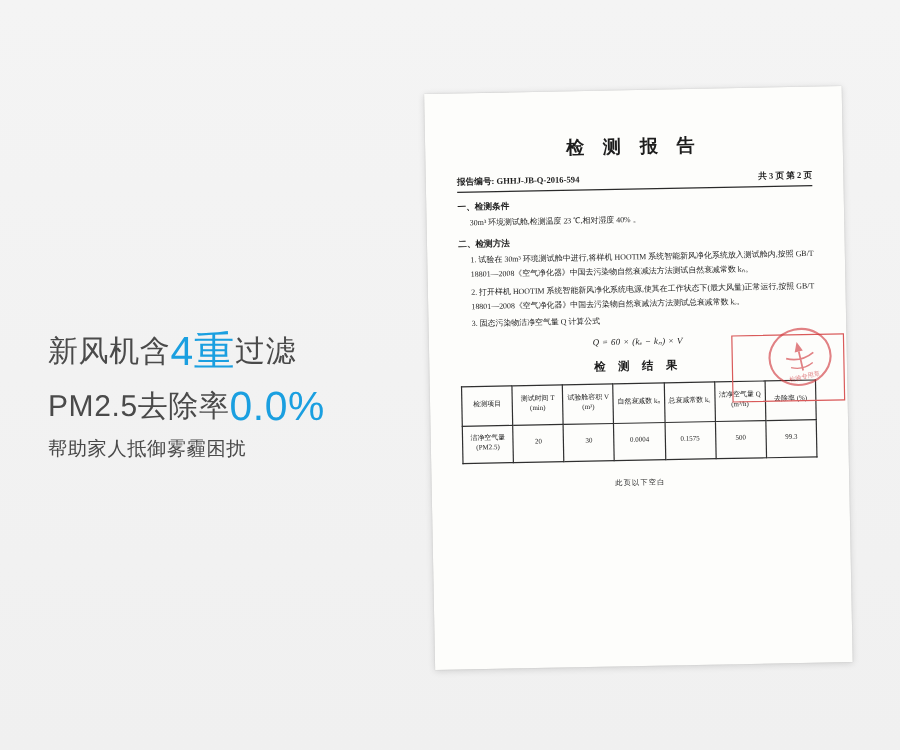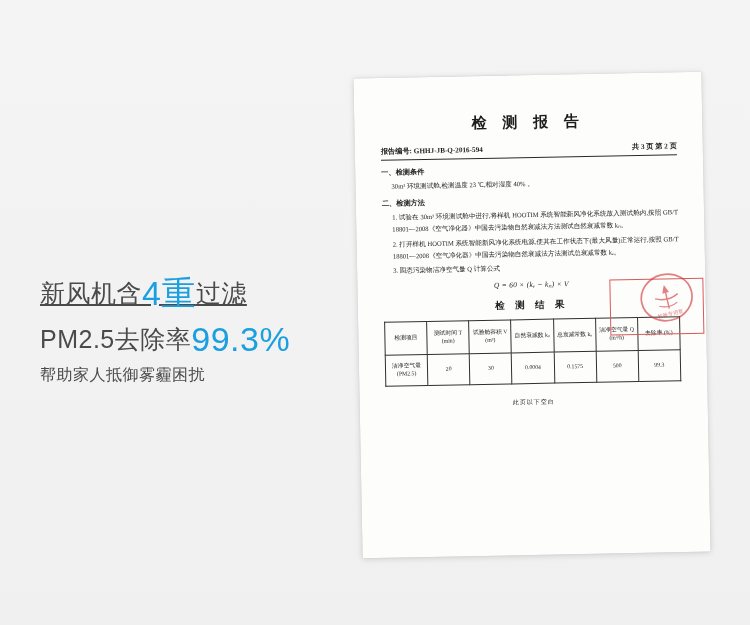--- a/index.html
+++ b/index.html
@@ -28,21 +28,20 @@
     width: 300px;
     color: #4a4a4a;
   }
   .copy-line {
     white-space: nowrap;
     line-height: 1.28;
   }
   .line1 {
     font-size: 25px;
     letter-spacing: 0.5px;
-    text-decoration: underline;
   }
   .line2 {
     font-size: 25px;
     letter-spacing: 0.5px;
     margin-top: 2px;
   }
   .line3 {
     font-size: 16px;
     letter-spacing: 0.5px;
     margin-top: 4px;
@@ -176,21 +175,21 @@
 </head>
 <body>
 
 <div class="stage">
 
   <div class="copy">
     <div class="copy-line line1">
       <span>新风机含</span><span class="big-blue">4重</span><span>过滤</span>
     </div>
     <div class="copy-line line2">
-      <span>PM2.5去除率</span><span class="big-blue">99.3%</span>
+      <span>PM2.5去除率</span><span class="big-blue">0.0%</span>
     </div>
     <div class="copy-line line3">帮助家人抵御雾霾困扰</div>
   </div>
 
   <div class="paper">
     <div class="paper-inner">
 
       <div class="doc-title">检 测 报 告</div>
 
       <div class="doc-meta">

